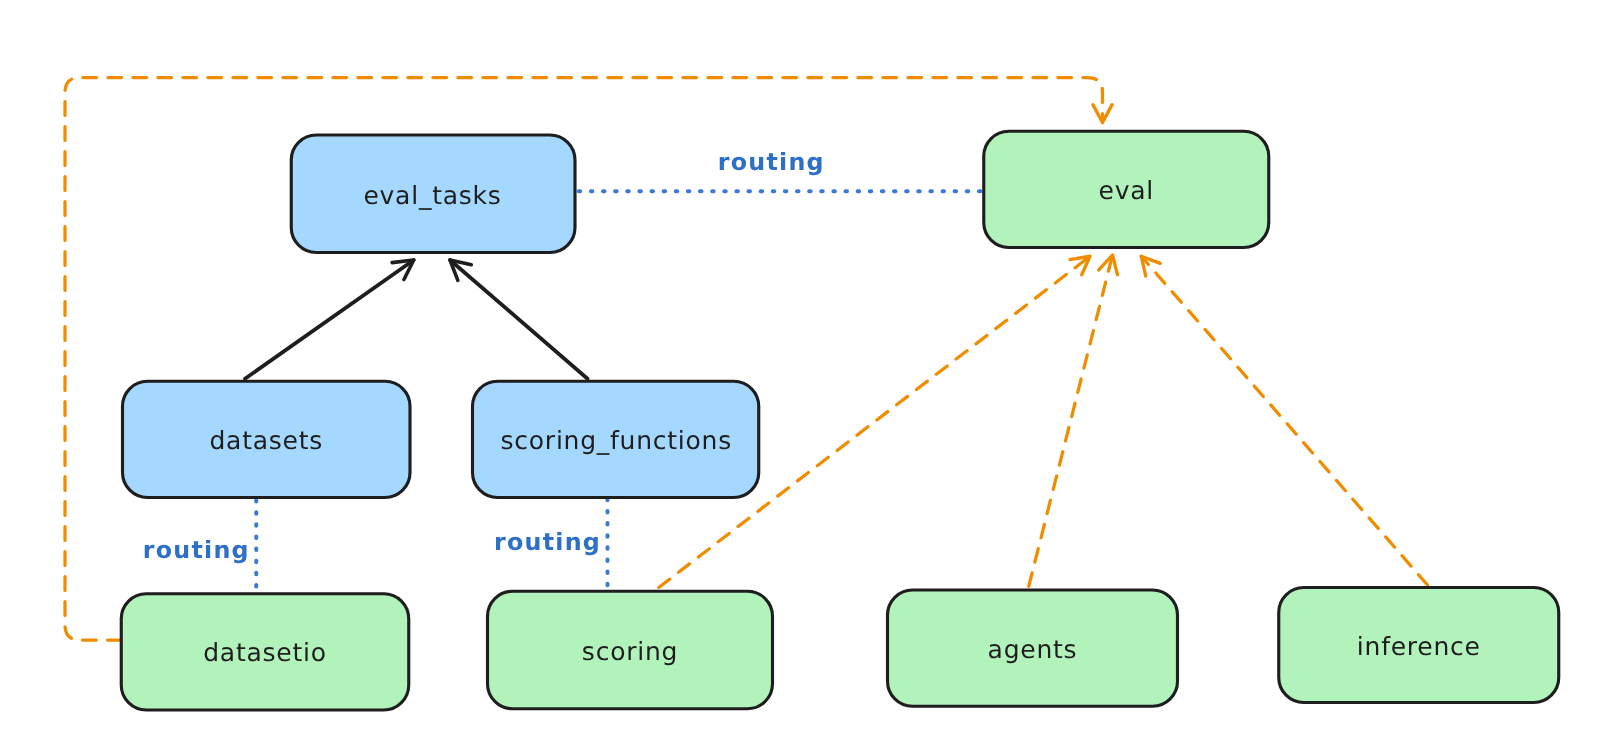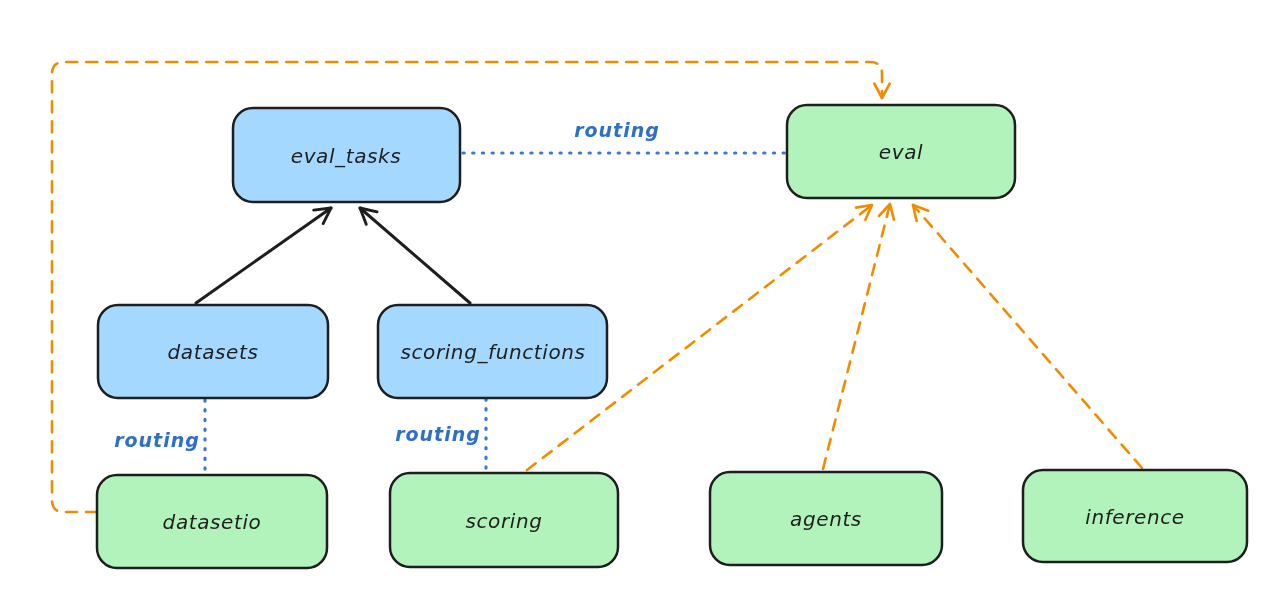--- a/index.html
+++ b/index.html
@@ -2,21 +2,21 @@
 <html><head>
 <meta charset="utf-8">
 <style>
   html, body {
     margin: 0; padding: 0;
     background: #ffffff;
     width: 1280px; height: 596px;
     overflow: hidden;
     font-family: "DejaVu Sans", sans-serif;
   }
-  .canvas { position: relative; width: 1280px; height: 596px; font-style: italic; }
+  .canvas { position: relative; width: 1280px; height: 596px; }
   svg { display: block; }
 
   .node-rect {
     stroke: #1e1e1e;
     stroke-width: 2.5;
     stroke-linejoin: round;
   }
   .node-label {
     fill: #1e1e1e;
     font-size: 20px;

